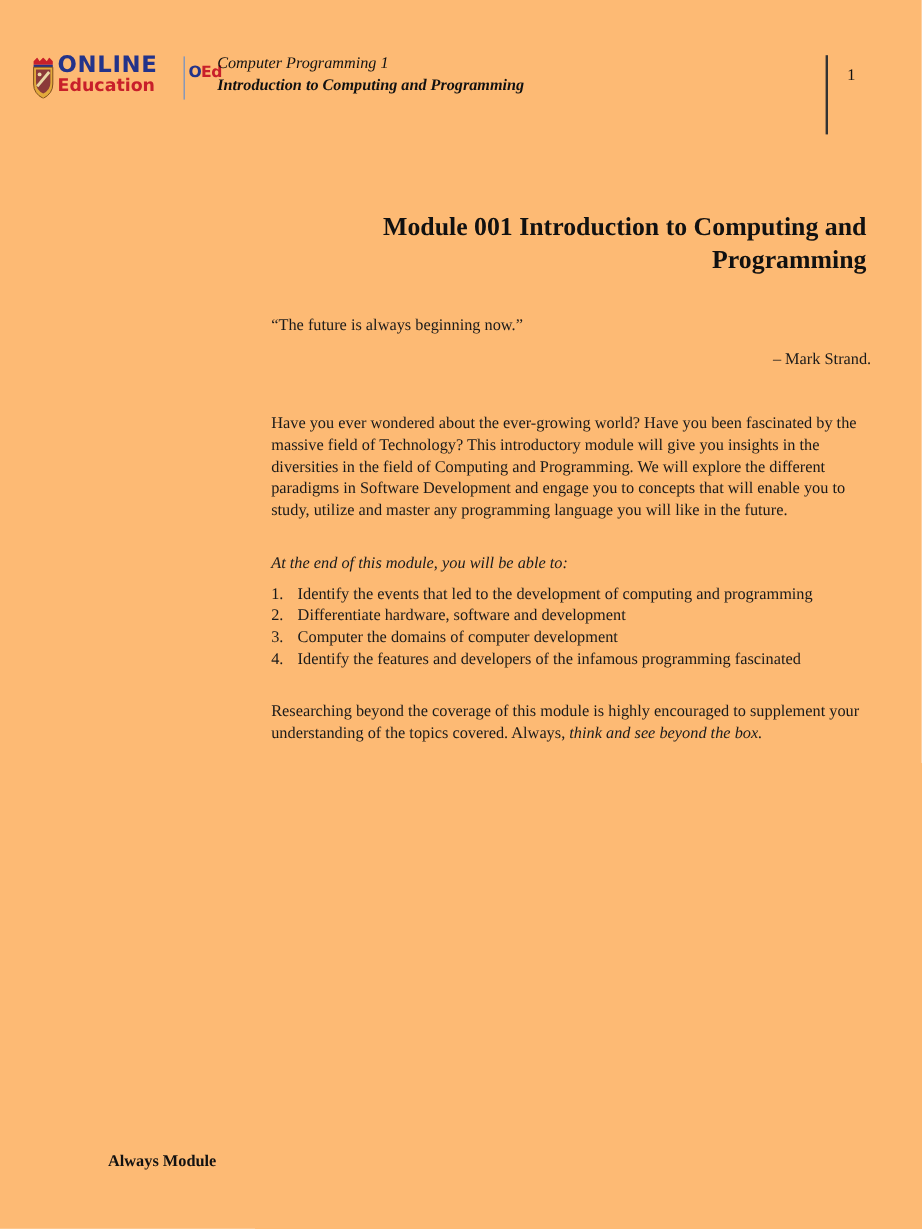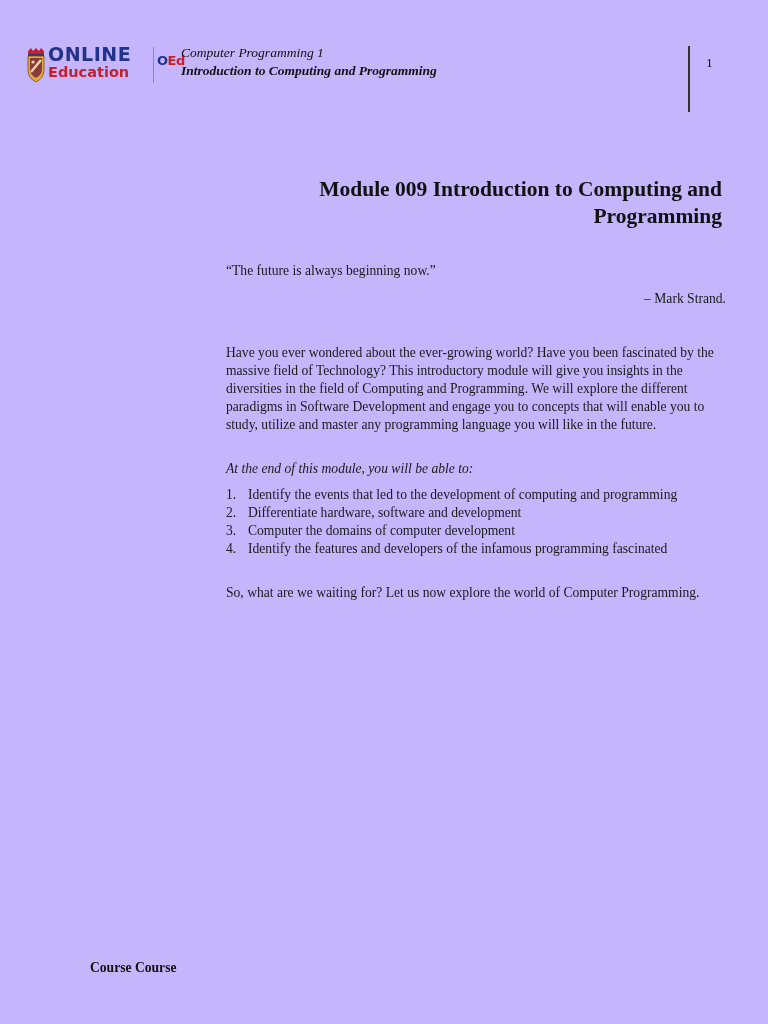--- a/index.html
+++ b/index.html
@@ -12,21 +12,21 @@
       height: 1024px;
       position: relative;
       overflow: hidden;
       font-family: "DejaVu Serif", "Liberation Serif", serif;
       color: #1a1a1a;
     }
     .page {
       position: absolute;
       left: 0; top: 0;
       width: 768px; height: 1024px;
-      background: #c4b5fd;
+      background: #fdba74;
     }
 
     
     .logo {
       position: absolute;
       left: 26px;
       top: 46px;
       height: 40px;
       width: 150px;
     }
@@ -189,21 +189,21 @@
   </div>
 
   <div class="header-text">
     <div class="course">Computer Programming 1</div>
     <div class="subtitle">Introduction to Computing and Programming</div>
   </div>
 
   <div class="header-rule"></div>
   <div class="page-number">1</div>
 
-  <h1 class="module-title" style="margin:0;">Module 009 Introduction to Computing and Programming</h1>
+  <h1 class="module-title" style="margin:0;">Module 001 Introduction to Computing and Programming</h1>
 
   <div class="content">
     <p class="quote">“The future is always beginning now.”</p>
     <p class="author">– Mark Strand.</p>
 
     <p class="intro">Have you ever wondered about the ever-growing world? Have you been fascinated by the massive field of Technology? This introductory module will give you insights in the diversities in the field of Computing and Programming. We will explore the different paradigms in Software Development and engage you to concepts that will enable you to study, utilize and master any programming language you will like in the future.</p>
 
     <p class="objectives-lead">At the end of this module, you will be able to:</p>
     <ol class="objectives">
       <li>
@@ -217,18 +217,18 @@
       <li>
         <span class="num">3.</span>
         <span>Computer the domains of computer development</span>
       </li>
       <li>
         <span class="num">4.</span>
         <span>Identify the features and developers of the infamous programming fascinated</span>
       </li>
     </ol>
 
-
-    <p class="closing">So, what are we waiting for? Let us now explore the world of Computer Programming.</p>
+    <p class="research"><span>Researching beyond the coverage of this module is highly encouraged to supplement your understanding of the topics covered. Always, </span><span class="emph">think and see beyond the box.</span></p>
+
   </div>
 
-  <div class="footer">Course Course</div>
+  <div class="footer">Always Module</div>
 </div>
 
 </body></html>

